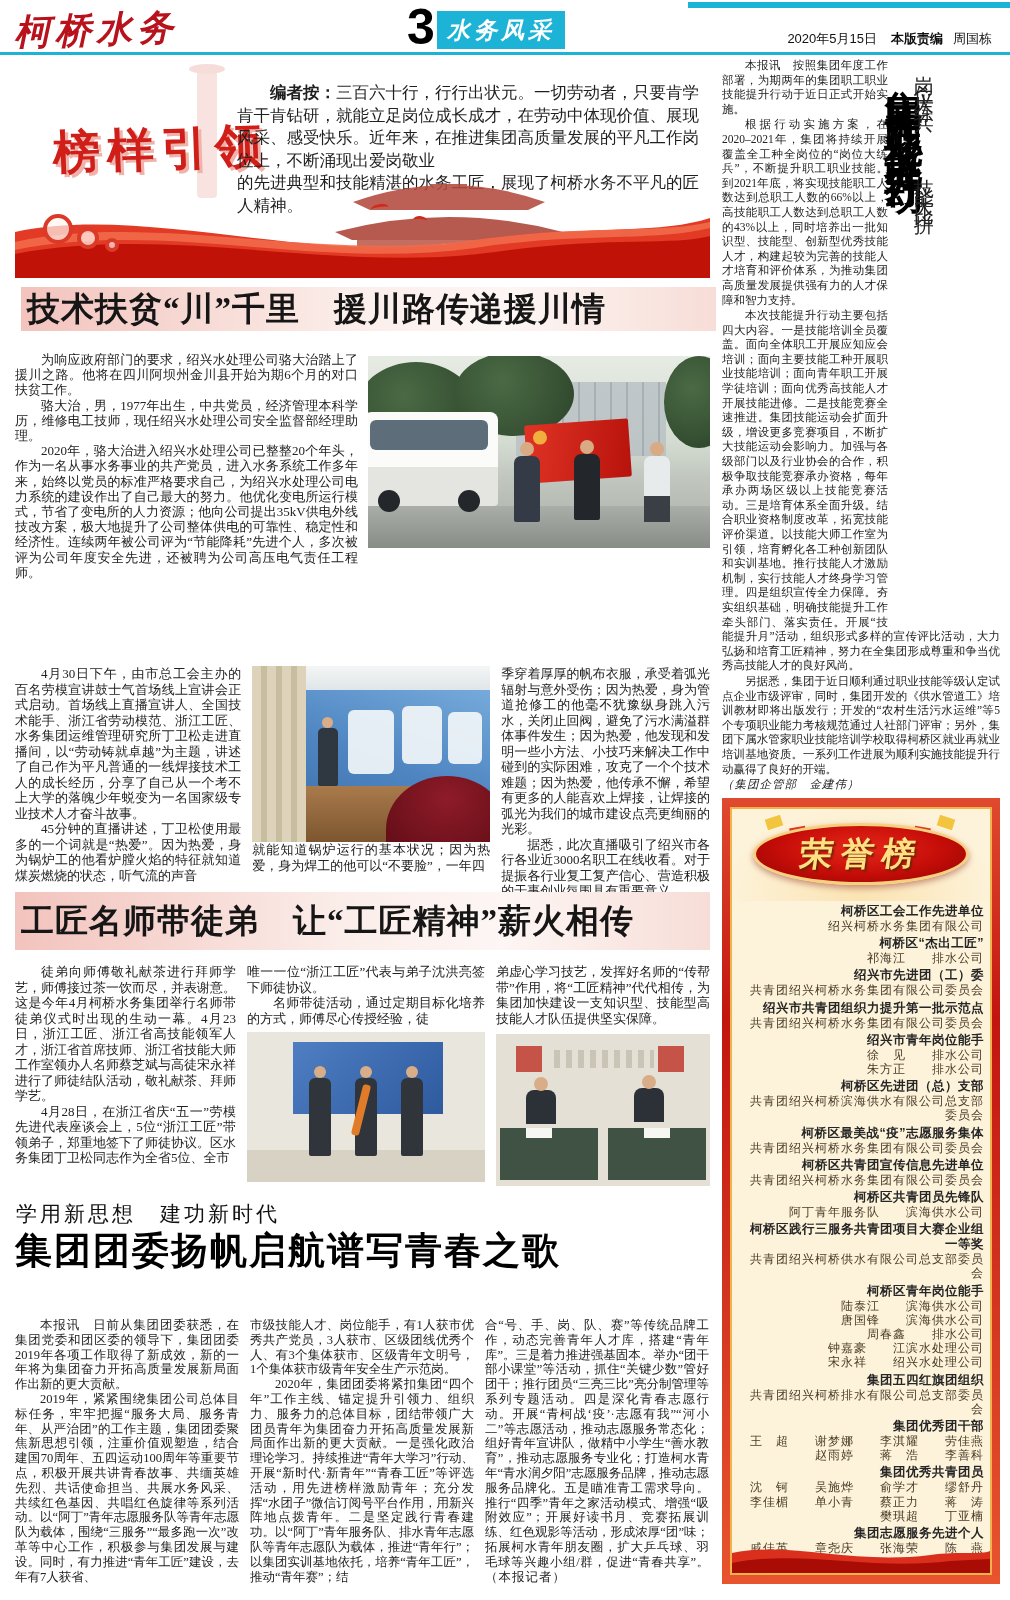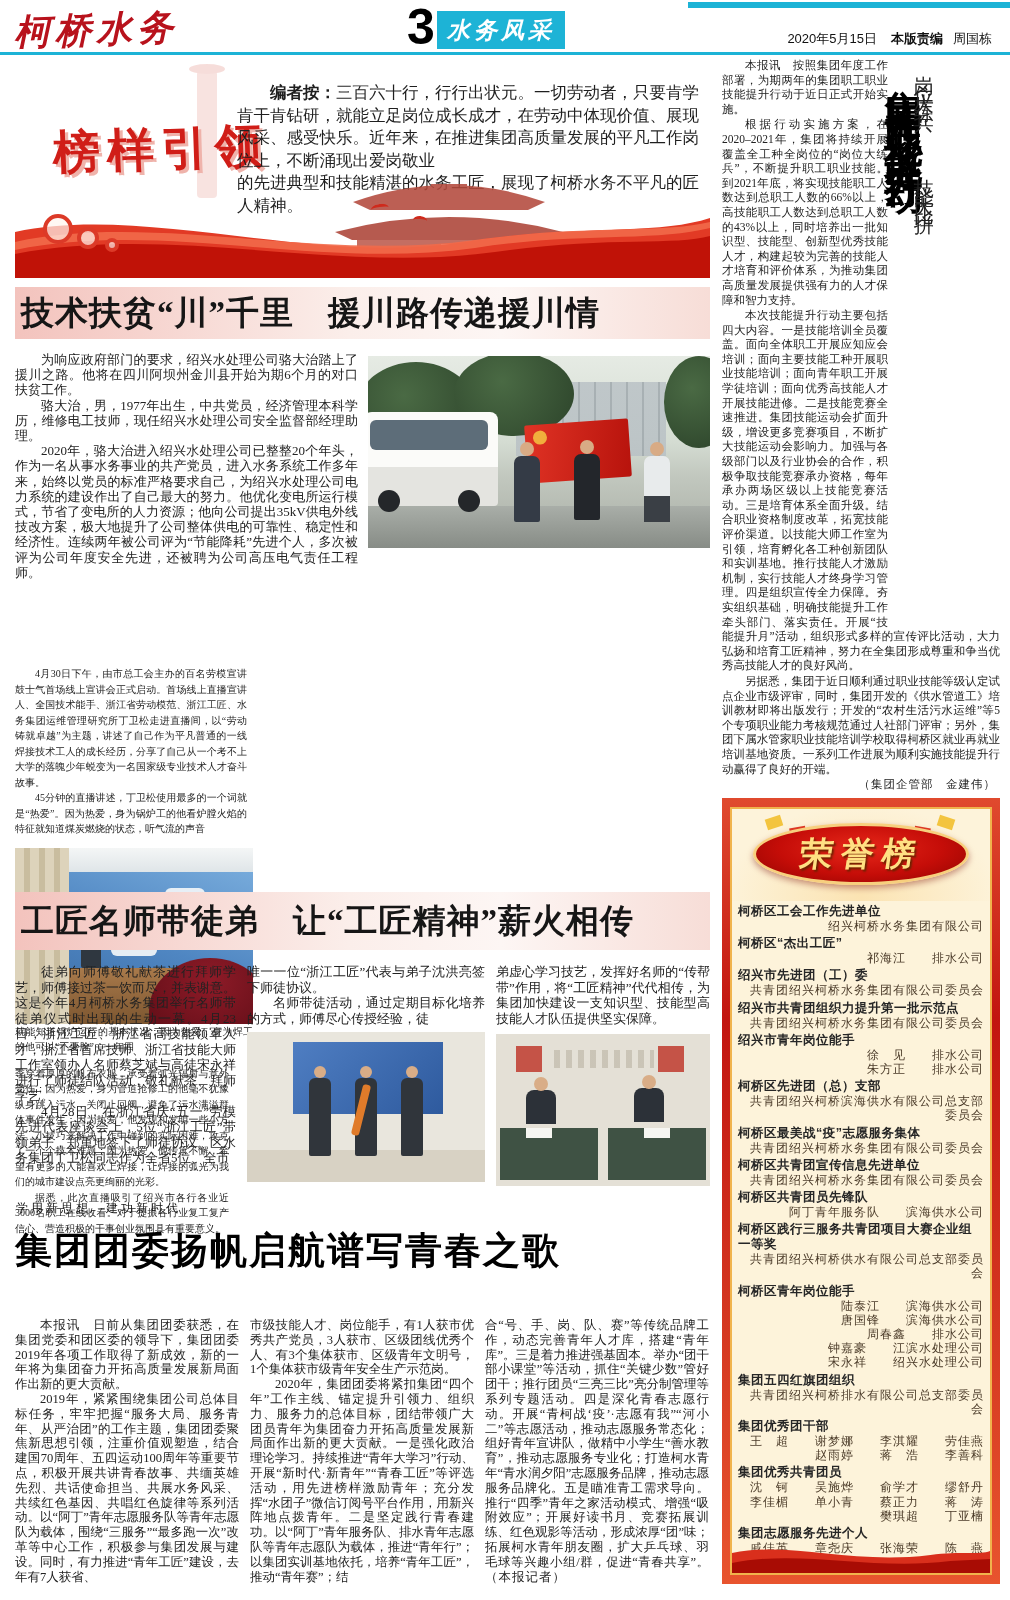--- a/index.html
+++ b/index.html
@@ -44,30 +44,30 @@
   .wave { position:absolute; left:0; bottom:0; width:695px; height:76px; }
   .cloud { position:absolute; border:4px solid #dc3a28; border-radius:50%; background:rgba(255,245,240,.7); }
   .cloud1 { left:28px; top:150px; width:30px; height:30px; }
   .cloud2 { left:62px; top:163px; width:22px; height:22px; }
   .cloud3 { left:90px; top:174px; width:14px; height:14px; }
 
   
   .art-head { position:absolute; left:15px; width:695px; display:flex; align-items:center;
               padding-left:6px; font-weight:700; color:#161616; letter-spacing:1px;
               background:linear-gradient(90deg,#f3c3bd 0%,#fbeeea 48%,#fdf6f4 70%,#f7ddd7 100%); }
-  .a1-head { top:287px; height:52px; font-size:33px; }
+  .a1-head { top:287px; height:44px; font-size:33px;margin-left:6px; }
   .a2-head { top:598px; height:56px; font-size:33px; }
   .a3-head { top:892px; height:58px; font-size:33px; }
 
   
   .p { text-indent:2em; text-align:justify; }
   .p-cont { text-indent:0; text-align:justify; }
   .a1-body { left:15px; top:352px; width:695px; height:206px; font-size:13px; line-height:15.2px; }
   .cols { display:flex; gap:11px; }
-  .a2-body { left:15px; top:666px; width:695px; height:222px; font-size:10px; line-height:15.5px;flex-direction:column; }
+  .a2-body { left:15px; top:666px; width:695px; height:222px; font-size:13px; line-height:15.5px; }
   .a3-body { left:15px; top:964px; width:695px; height:228px; font-size:13px; line-height:15.5px; }
   .colA { width:232px; } .colB { width:238px; } .colC { width:214px; }
 
   
   .photo { position:relative; overflow:hidden; }
   .photo1 { float:right; width:342px; height:192px; margin:4px 0 6px 10px;
             background:linear-gradient(180deg,#e6ebe4 0%,#d4dcd2 45%,#c2c8bf 62%,#a8ada4 100%); }
   .ph1-bldg { position:absolute; left:148px; top:26px; width:150px; height:74px; opacity:.8;
               background:repeating-linear-gradient(90deg,#b7bfc4 0 14px,#9aa3a9 14px 16px); }
   .ph1-tree { position:absolute; border-radius:50%;
@@ -139,37 +139,37 @@
   .ph4-table { position:absolute; bottom:6px; width:98px; height:52px; background:#3f5244; }
   .tb1 { left:4px; } .tb2 { right:4px; }
   .ph4-paper { position:absolute; width:26px; height:10px; background:#f6f6f2; }
   .pa1 { left:30px; bottom:48px; } .pa2 { right:40px; bottom:48px; }
   .ph4-fig { position:absolute; width:30px; height:34px; background:#2c3138; border-radius:8px 8px 0 0; }
   .ph4-fig::before { content:""; position:absolute; left:8px; top:-13px; width:14px; height:14px;
                      border-radius:50%; background:#d9ad87; }
   .s1 { left:30px; top:56px; } .s2 { right:46px; top:54px; }
 
   
-  .a4-kicker { left:16px; top:1200px; font-size:12px; letter-spacing:3px; color:#111; }
+  .a4-kicker { left:16px; top:1200px; font-size:21px; letter-spacing:3px; color:#111; }
   .a4-head { left:15px; top:1226px; font-family:"Liberation Sans","DejaVu Sans",sans-serif;
              font-weight:900; font-size:37px; letter-spacing:2px; color:#000; }
   .a4-body { left:15px; top:1318px; width:695px; height:280px; font-size:12.5px;
              line-height:14.8px; }
   .colD { width:224px; }
   .a4-byline { letter-spacing:1px; }
 
   
   .tech { left:722px; top:58px; width:278px; height:738px; font-size:11.5px; line-height:14.6px; }
   .tech-vert { float:right; width:104px; height:556px; margin:2px 0 6px 8px; display:flex; }
   .tech-vert-main { writing-mode:vertical-rl; font-family:"Liberation Sans","DejaVu Sans",sans-serif;
                     font-weight:900; font-size:38px; letter-spacing:8px; color:#000; }
   .tech-vert-sub { writing-mode:vertical-rl; font-size:20px; letter-spacing:9px; color:#222;
                    margin-left:6px; font-family:"Liberation Sans","DejaVu Sans",sans-serif; }
   .tech p { margin-bottom:1px; }
-  .tech-byline { text-align:right; padding-right:4px; letter-spacing:1px; text-indent:0; }
+  .tech-byline { padding-right:4px; letter-spacing:1px; text-indent:0;font-style:italic; }
 
   
   .honor { left:722px; top:798px; width:278px; height:786px; padding:9px 8px;
            background:linear-gradient(180deg,#e04a2e 0%,#c21510 28%,#d63a22 70%,#e8542e 100%); }
   .honor-inner { position:relative; width:100%; height:100%; background:#fdf3da;
                  border:2px solid #f0b34c; overflow:hidden; }
   .hr-banner { position:relative; height:92px;
                background:radial-gradient(ellipse at 50% 95%,#fbe3b2 0%,#fdf3da 75%); }
   .hr-oval { position:absolute; left:50%; top:14px; transform:translateX(-50%);
              width:216px; height:62px;
@@ -179,21 +179,21 @@
   .hr-title { font-weight:700; font-size:33px; color:#ffe083; letter-spacing:8px;
               transform:skewX(-8deg); text-shadow:2px 2px 2px #6b2400; }
   .hflag { position:absolute; width:16px; height:11px; background:#f3c43e; }
   .hf1 { left:34px; top:8px; transform:rotate(-18deg); }
   .hf2 { left:58px; top:18px; transform:rotate(-10deg); background:#e23a25; }
   .hf3 { right:36px; top:8px; transform:rotate(18deg); }
   .hf4 { right:60px; top:18px; transform:rotate(10deg); background:#e23a25; }
   .hr-list { padding:0 6px; }
   .hr-award { font-family:"Liberation Sans","DejaVu Sans",sans-serif; font-weight:700;
               font-size:12.5px; line-height:15px; margin-top:3px; color:#262626;
-              text-align:left; letter-spacing:.5px; }
+              text-align:right; letter-spacing:.5px; }
   .hr-name { font-size:12px; line-height:14.2px; color:#4a3a28; text-align:right;
              letter-spacing:1px; }
   .hr-wave { position:absolute; left:0; bottom:0; width:100%; height:34px; }
 </style>
 </head>
 <body>
 
 <div class="page">
 
   <div class="abs top-cyan"></div>

